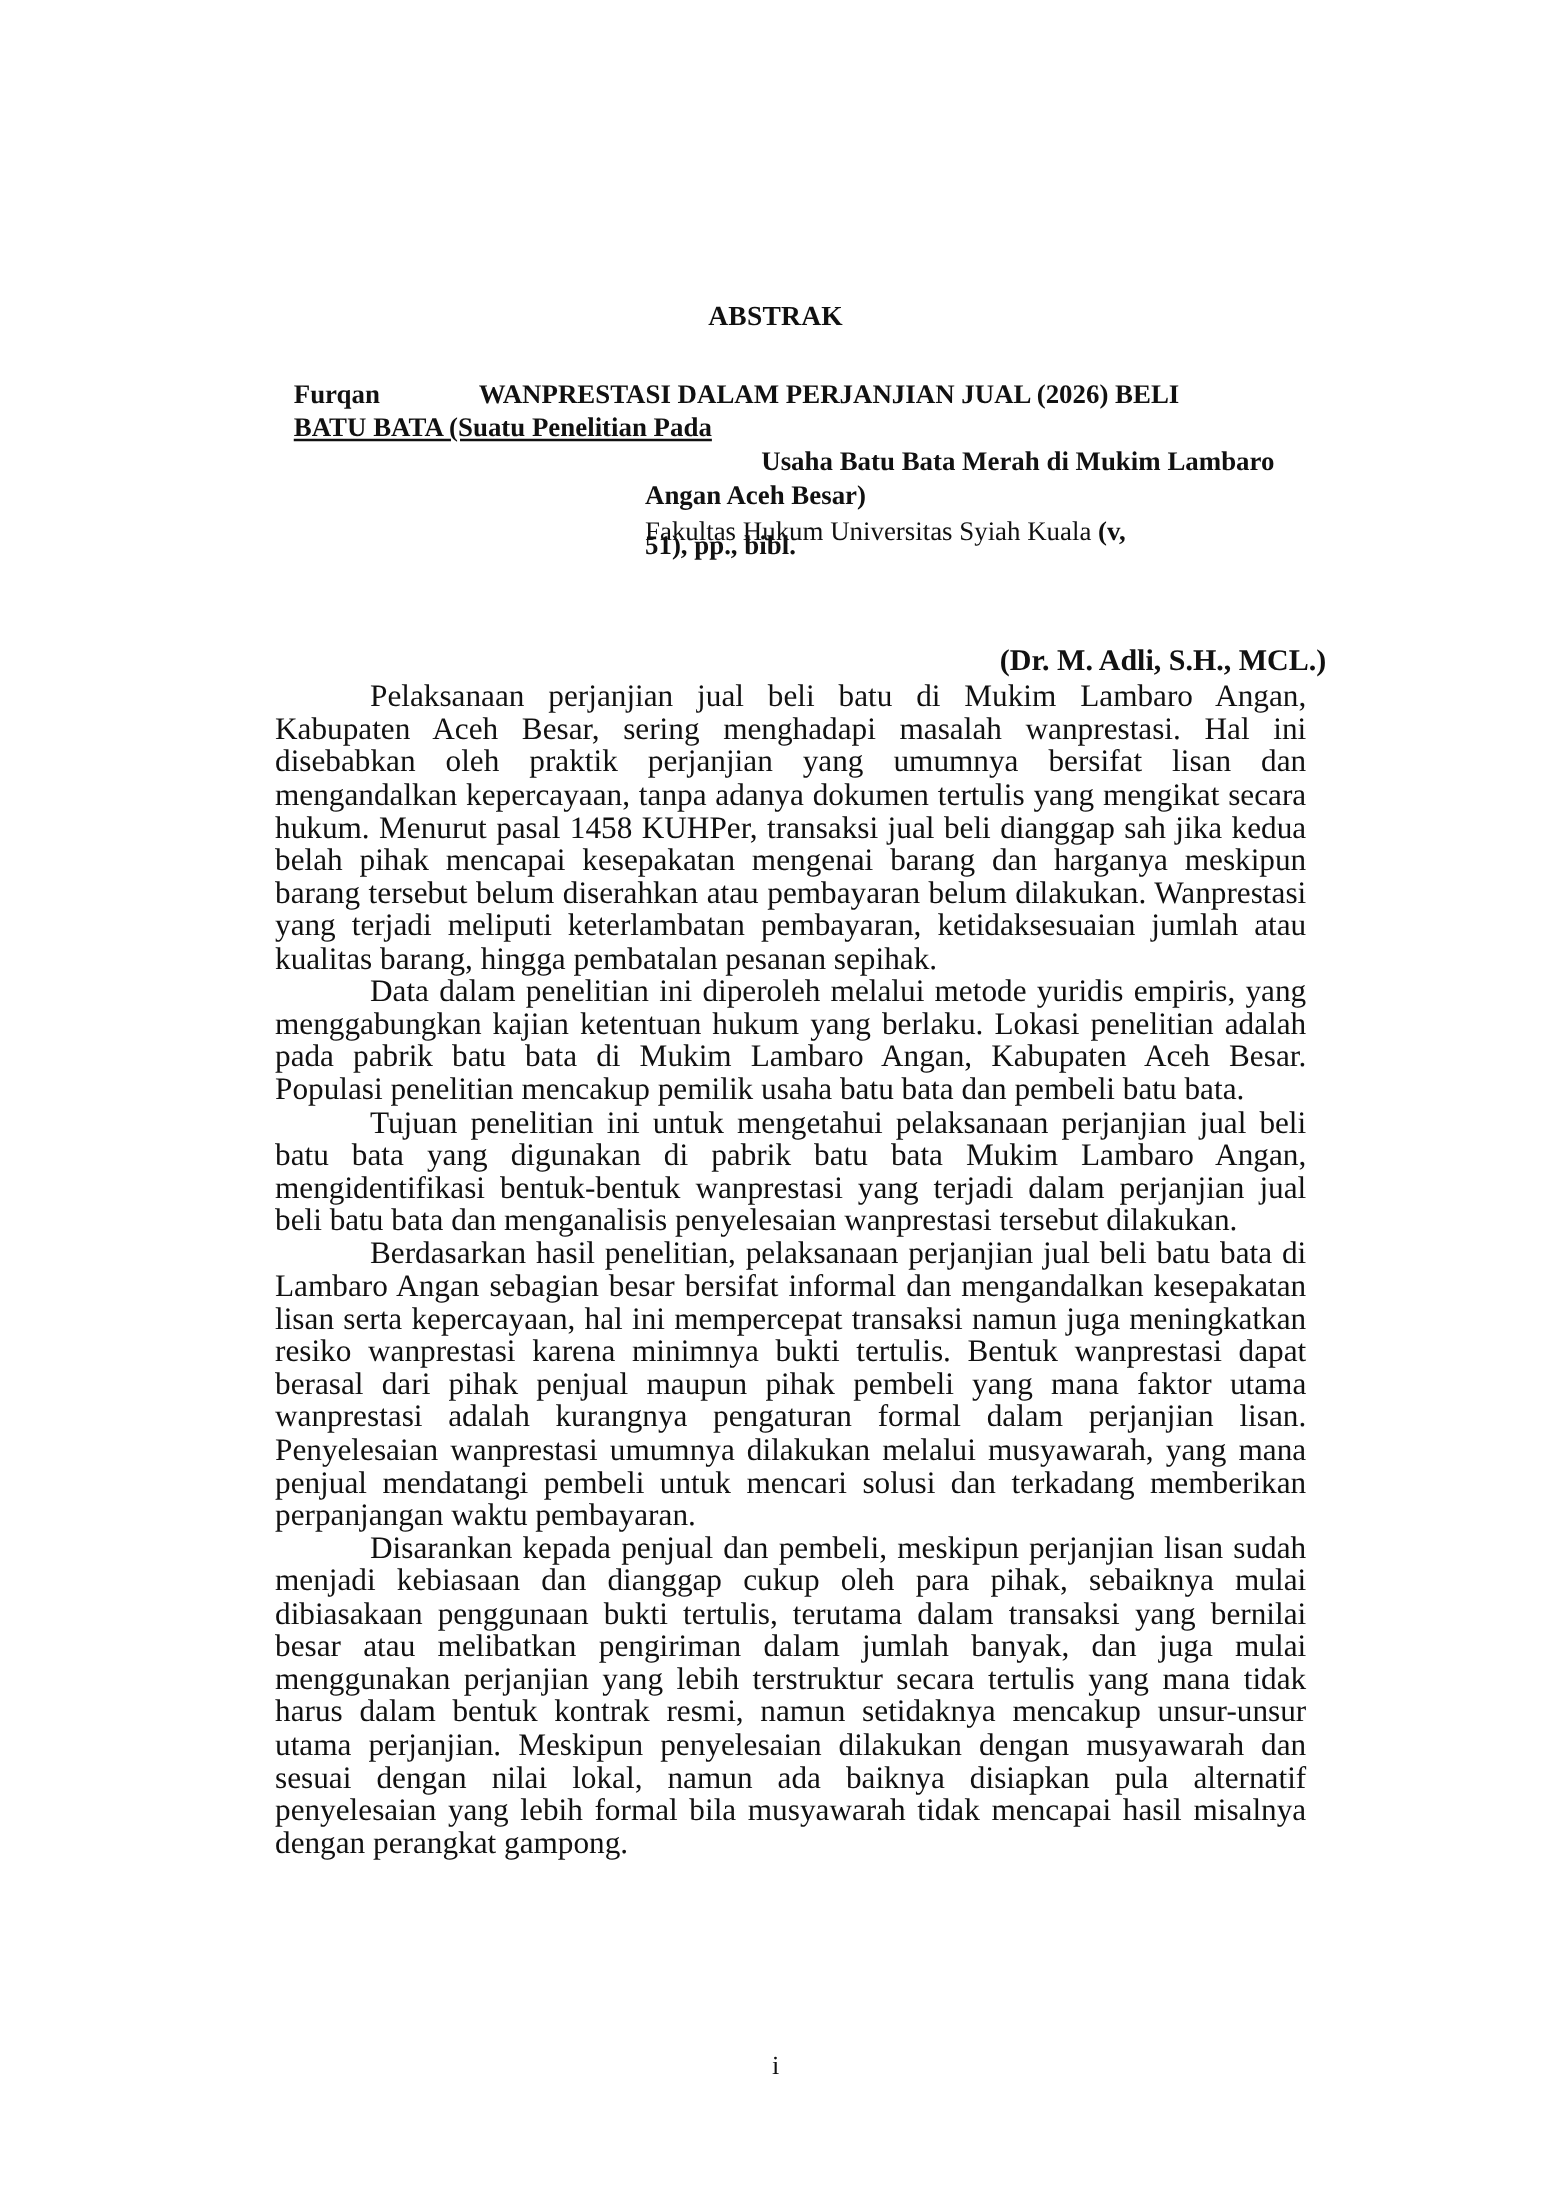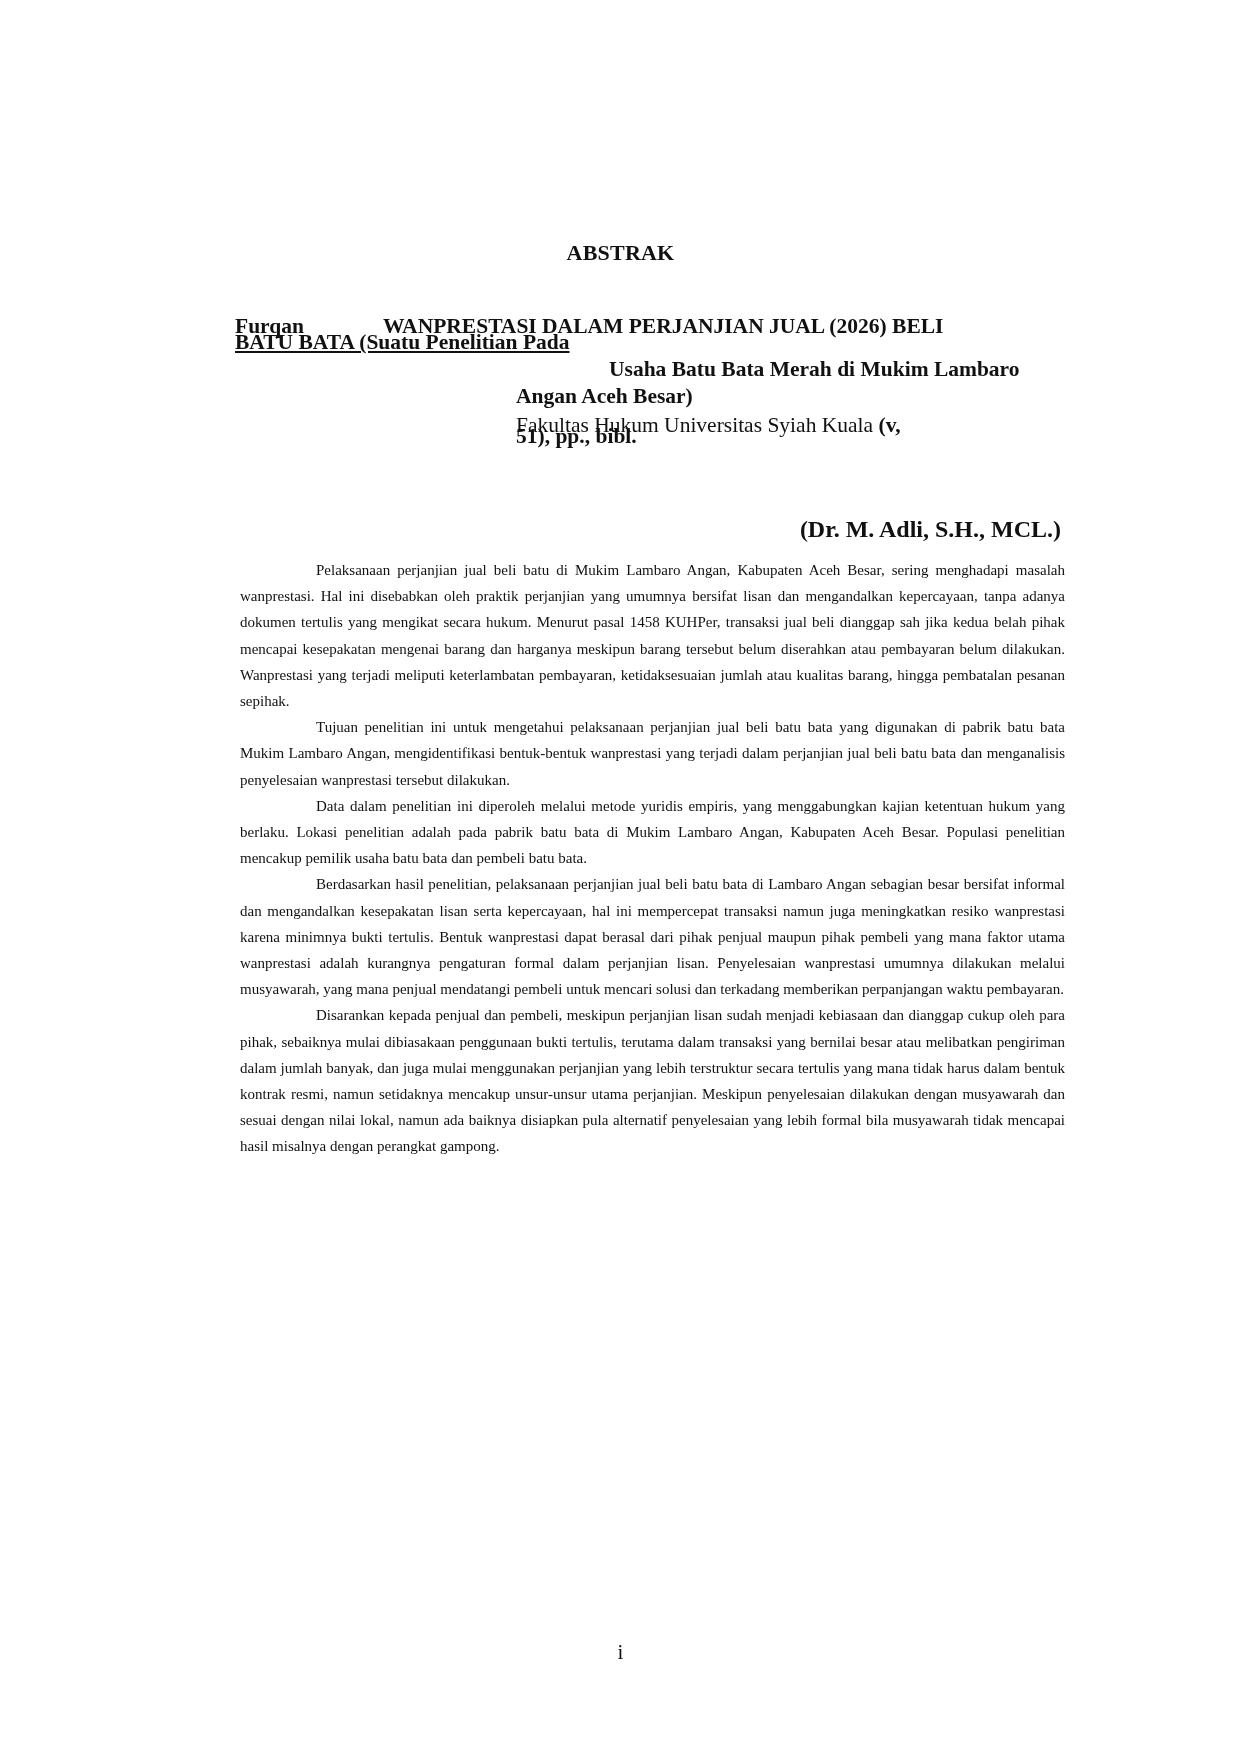--- a/index.html
+++ b/index.html
@@ -41,43 +41,42 @@
     }
     .hb-line {
       white-space: nowrap;
     }
     .bold { font-weight: bold; }
     .author {
       display: inline-block;
       width: 148px;
       font-weight: bold;
     }
-    .line1 { position: absolute; left: 0; top: 11px; }
+    .line1 { position: absolute; left: 0; top: 0; }
     .line2 { position: absolute; left: 0; top: 27px; text-decoration: underline; }
     .line3 { position: absolute; left: 326px; top: 54px; margin-left: 48px; }
     .line4 { position: absolute; left: 281px; top: 81px; }
     .line5 { position: absolute; left: 281px; top: 110px; }
     .line6 { position: absolute; left: 281px; top: 121px; }
     .advisor {
       position: absolute;
       top: 516px;
       right: 180px;
       font-weight: bold;
       font-size: 24px;
       white-space: nowrap;
     }
     .body-text {
       position: absolute;
-      left: 240px;
+      left: 220px;
       top: 545px;
       width: 825px;
-      font-size: 15px;
+      font-size: 25px;
       line-height: 26.2px;
       text-align: justify;
-      margin-top: 12px;
     }
     .body-text p {
       margin: 0;
       text-indent: 76px;
     }
     .page-number {
       position: absolute;
       top: 1640px;
       left: 0;
       width: 1241px;
@@ -103,21 +102,21 @@
       <span>Fakultas Hukum Universitas Syiah Kuala</span>
       <span class="bold">(v,</span>
     </div>
     <div class="hb-line line6 bold">51), pp., bibl.</div>
   </div>
 
   <div class="advisor">(Dr. M. Adli, S.H., MCL.)</div>
 
   <div class="body-text">
     <p>Pelaksanaan perjanjian jual beli batu di Mukim Lambaro Angan, Kabupaten Aceh Besar, sering menghadapi masalah wanprestasi. Hal ini disebabkan oleh praktik perjanjian yang umumnya bersifat lisan dan mengandalkan kepercayaan, tanpa adanya dokumen tertulis yang mengikat secara hukum. Menurut pasal 1458 KUHPer, transaksi jual beli dianggap sah jika kedua belah pihak mencapai kesepakatan mengenai barang dan harganya meskipun barang tersebut belum diserahkan atau pembayaran belum dilakukan. Wanprestasi yang terjadi meliputi keterlambatan pembayaran, ketidaksesuaian jumlah atau kualitas barang, hingga pembatalan pesanan sepihak.</p>
+    <p>Data dalam penelitian ini diperoleh melalui metode yuridis empiris, yang menggabungkan kajian ketentuan hukum yang berlaku. Lokasi penelitian adalah pada pabrik batu bata di Mukim Lambaro Angan, Kabupaten Aceh Besar. Populasi penelitian mencakup pemilik usaha batu bata dan pembeli batu bata.</p>
     <p>Tujuan penelitian ini untuk mengetahui pelaksanaan perjanjian jual beli batu bata yang digunakan di pabrik batu bata Mukim Lambaro Angan, mengidentifikasi bentuk-bentuk wanprestasi yang terjadi dalam perjanjian jual beli batu bata dan menganalisis penyelesaian wanprestasi tersebut dilakukan.</p>
-    <p>Data dalam penelitian ini diperoleh melalui metode yuridis empiris, yang menggabungkan kajian ketentuan hukum yang berlaku. Lokasi penelitian adalah pada pabrik batu bata di Mukim Lambaro Angan, Kabupaten Aceh Besar. Populasi penelitian mencakup pemilik usaha batu bata dan pembeli batu bata.</p>
     <p>Berdasarkan hasil penelitian, pelaksanaan perjanjian jual beli batu bata di Lambaro Angan sebagian besar bersifat informal dan mengandalkan kesepakatan lisan serta kepercayaan, hal ini mempercepat transaksi namun juga meningkatkan resiko wanprestasi karena minimnya bukti tertulis. Bentuk wanprestasi dapat berasal dari pihak penjual maupun pihak pembeli yang mana faktor utama wanprestasi adalah kurangnya pengaturan formal dalam perjanjian lisan. Penyelesaian wanprestasi umumnya dilakukan melalui musyawarah, yang mana penjual mendatangi pembeli untuk mencari solusi dan terkadang memberikan perpanjangan waktu pembayaran.</p>
     <p>Disarankan kepada penjual dan pembeli, meskipun perjanjian lisan sudah menjadi kebiasaan dan dianggap cukup oleh para pihak, sebaiknya mulai dibiasakaan penggunaan bukti tertulis, terutama dalam transaksi yang bernilai besar atau melibatkan pengiriman dalam jumlah banyak, dan juga mulai menggunakan perjanjian yang lebih terstruktur secara tertulis yang mana tidak harus dalam bentuk kontrak resmi, namun setidaknya mencakup unsur-unsur utama perjanjian. Meskipun penyelesaian dilakukan dengan musyawarah dan sesuai dengan nilai lokal, namun ada baiknya disiapkan pula alternatif penyelesaian yang lebih formal bila musyawarah tidak mencapai hasil misalnya dengan perangkat gampong.</p>
   </div>
 
   <div class="page-number">i</div>
 
 </div>
 
 </body></html>

